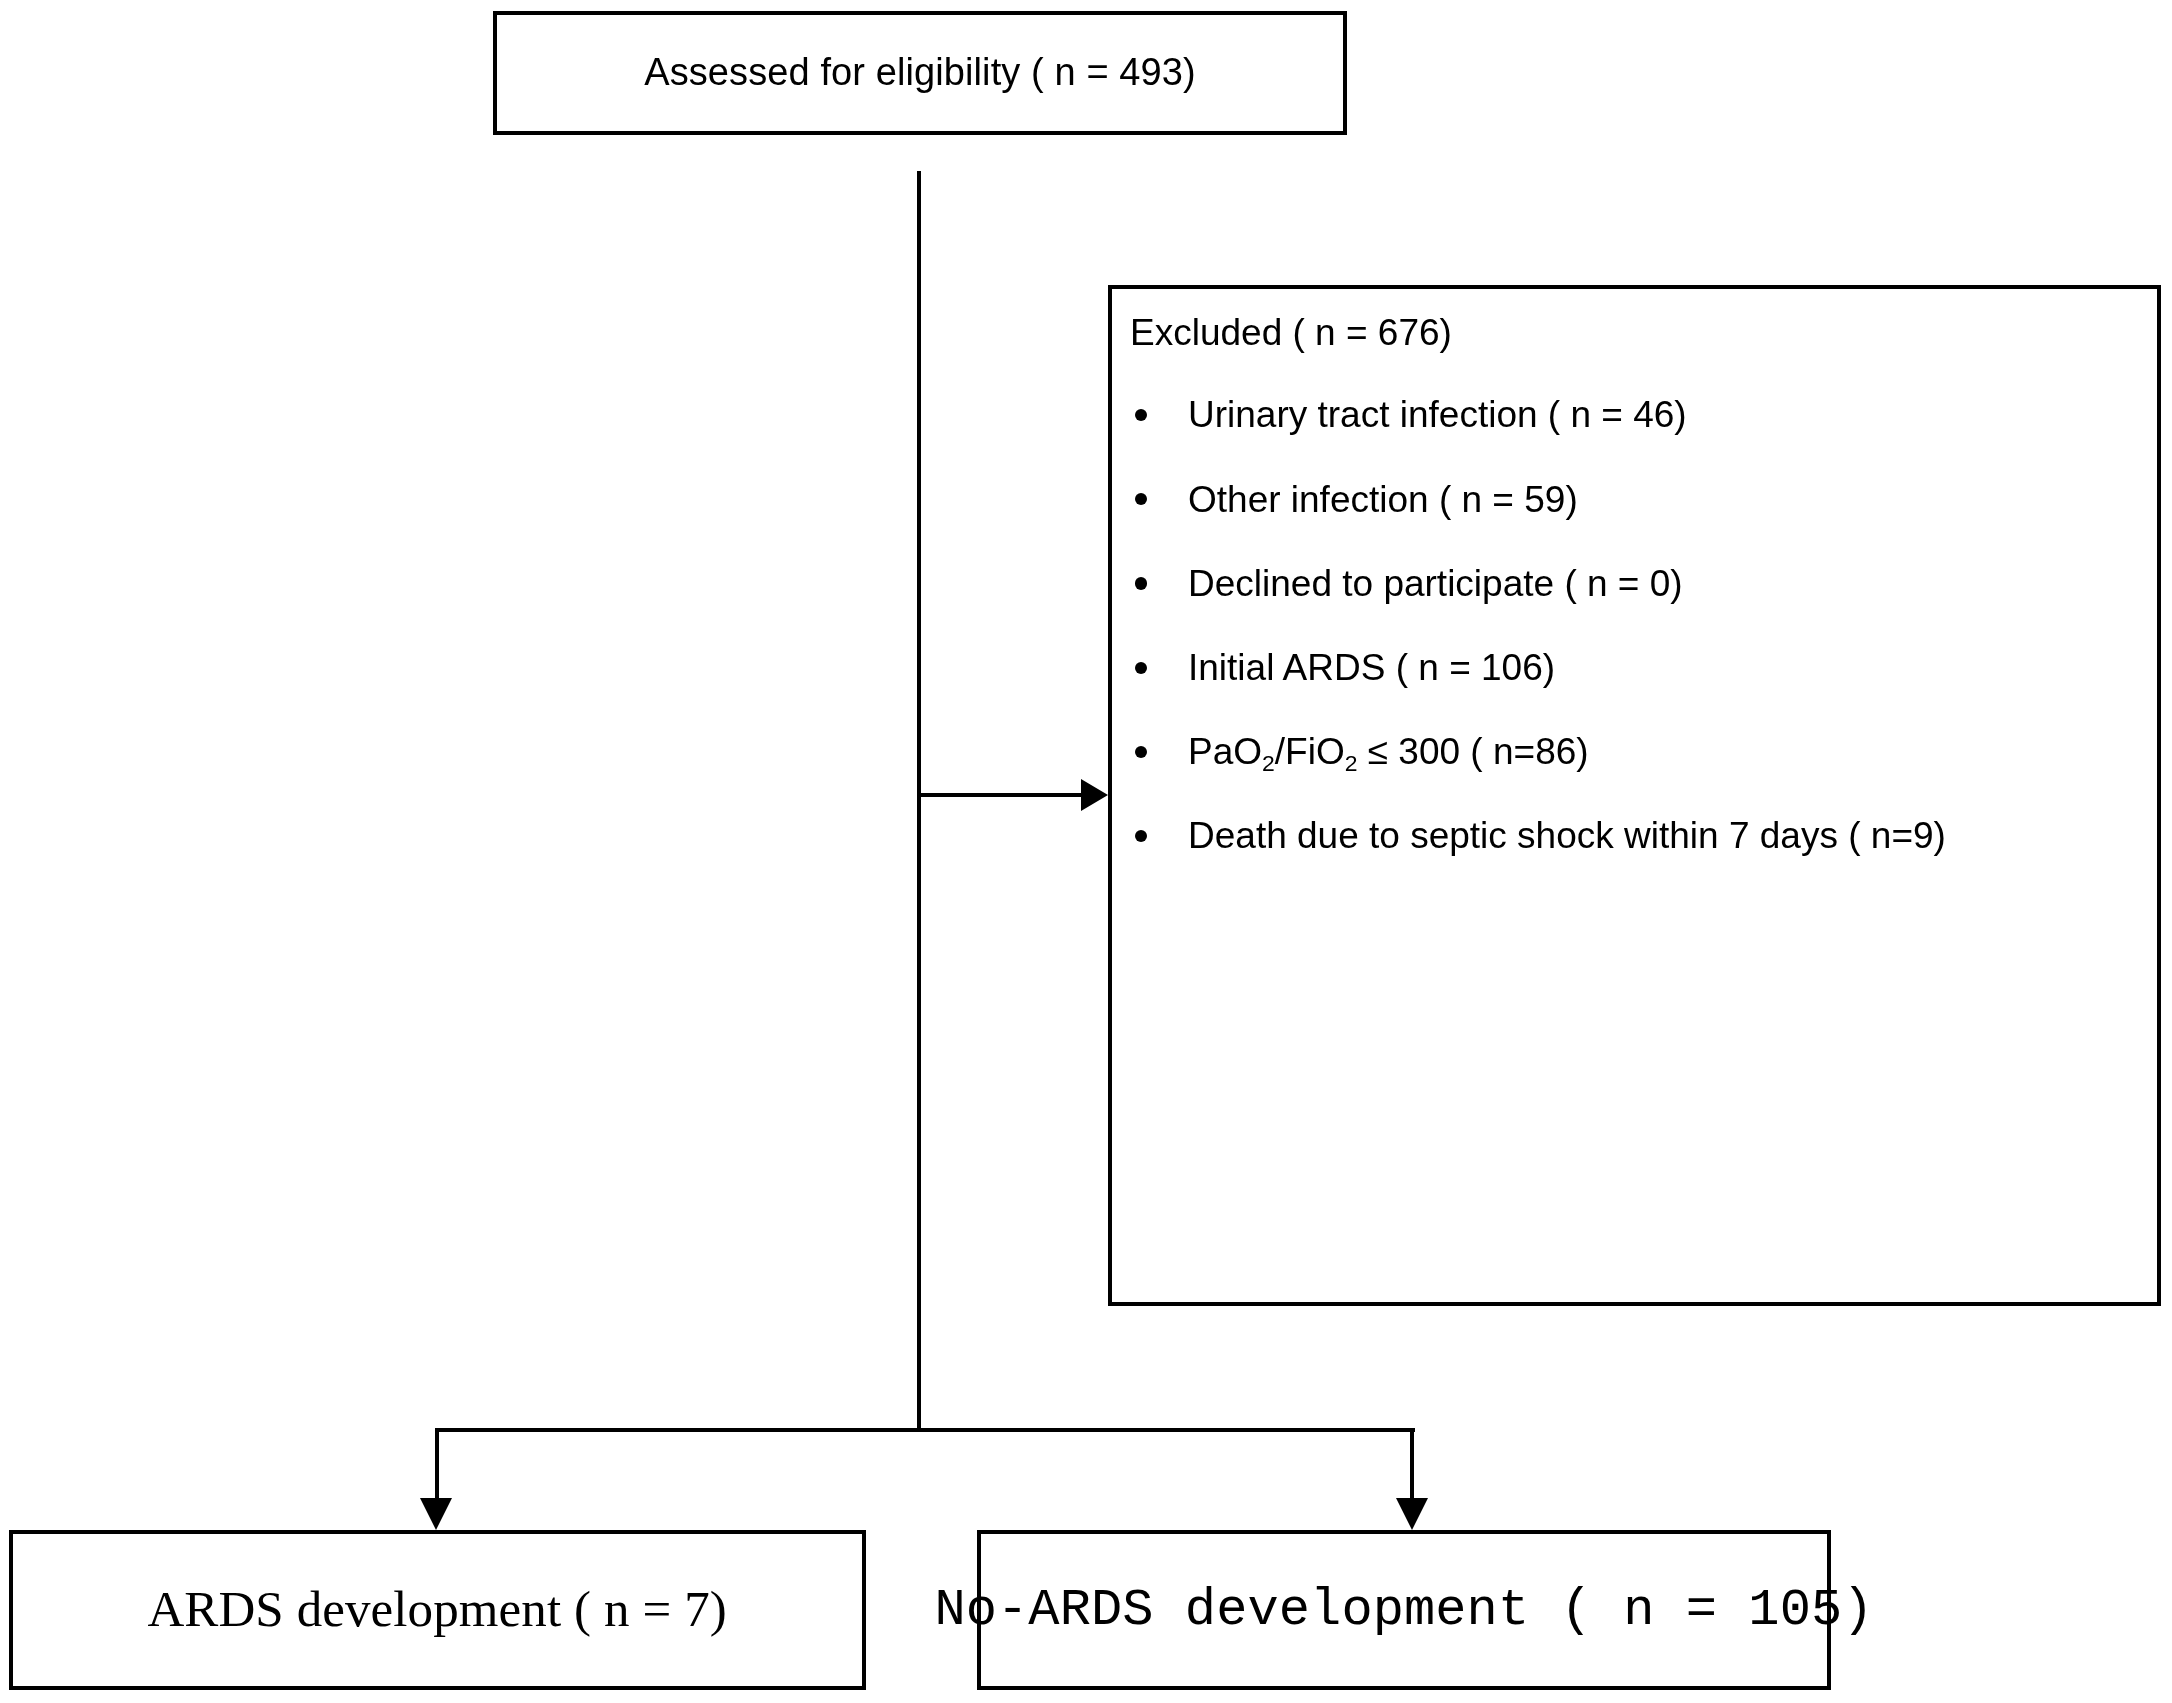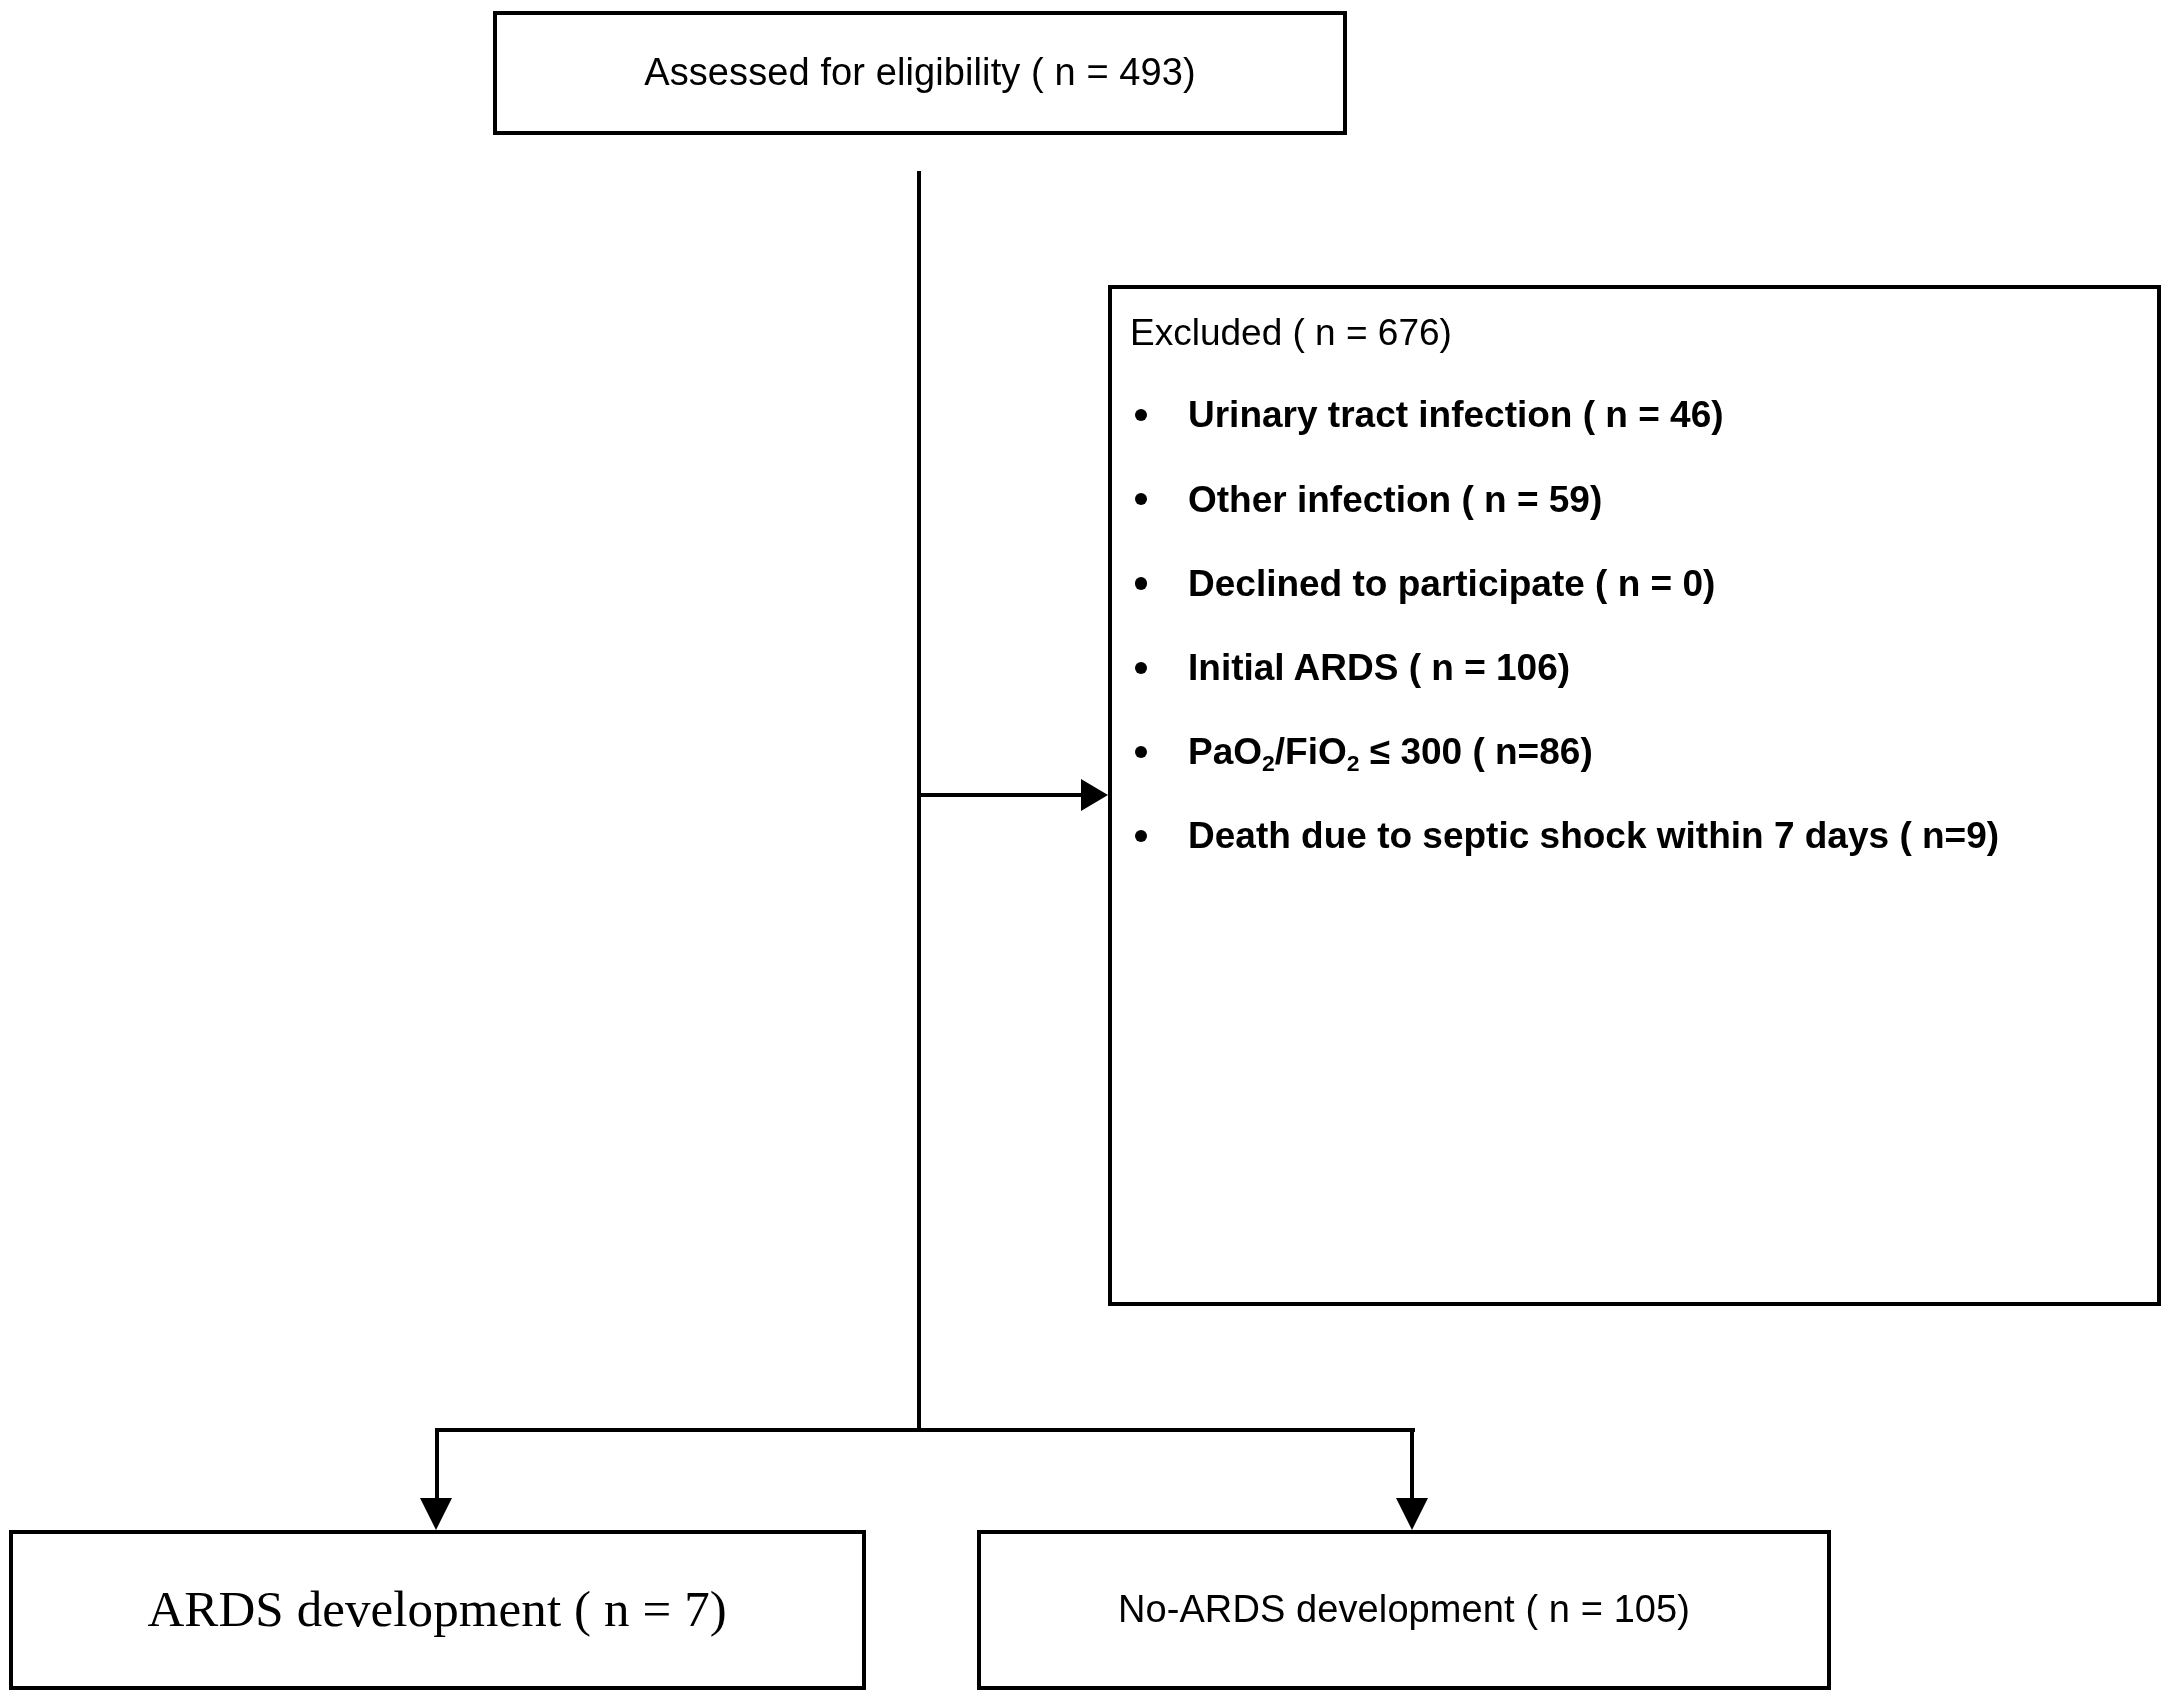--- a/index.html
+++ b/index.html
@@ -62,22 +62,22 @@
     font-size: 51px;
   }
 
   #box-no-ards {
     left: 977px;
     top: 1530px;
     width: 854px;
     height: 160px;
   }
   #box-no-ards .box-label {
-    font-family: Liberation Sans, sans-serif;
-    font-size: 38px;
+    font-family: Liberation Mono, monospace;
+    font-size: 52px;
   }
 
   
   #excluded-content {
     position: absolute;
     left: 1130px;
     top: 311px;
     width: 1011px;
     height: 974px;
   }
@@ -106,21 +106,20 @@
     position: absolute;
     left: 5px;
     top: 18.5px;
     width: 12.3px;
     height: 12.3px;
     background: #000000;
     border-radius: 50%;
   }
   .excl-text {
     display: block;
-    font-weight: bold;
   }
   .excl-text sub {
     font-size: 0.62em;
     vertical-align: baseline;
     position: relative;
     top: 0.28em;
   }
 
   
   .line-v {

